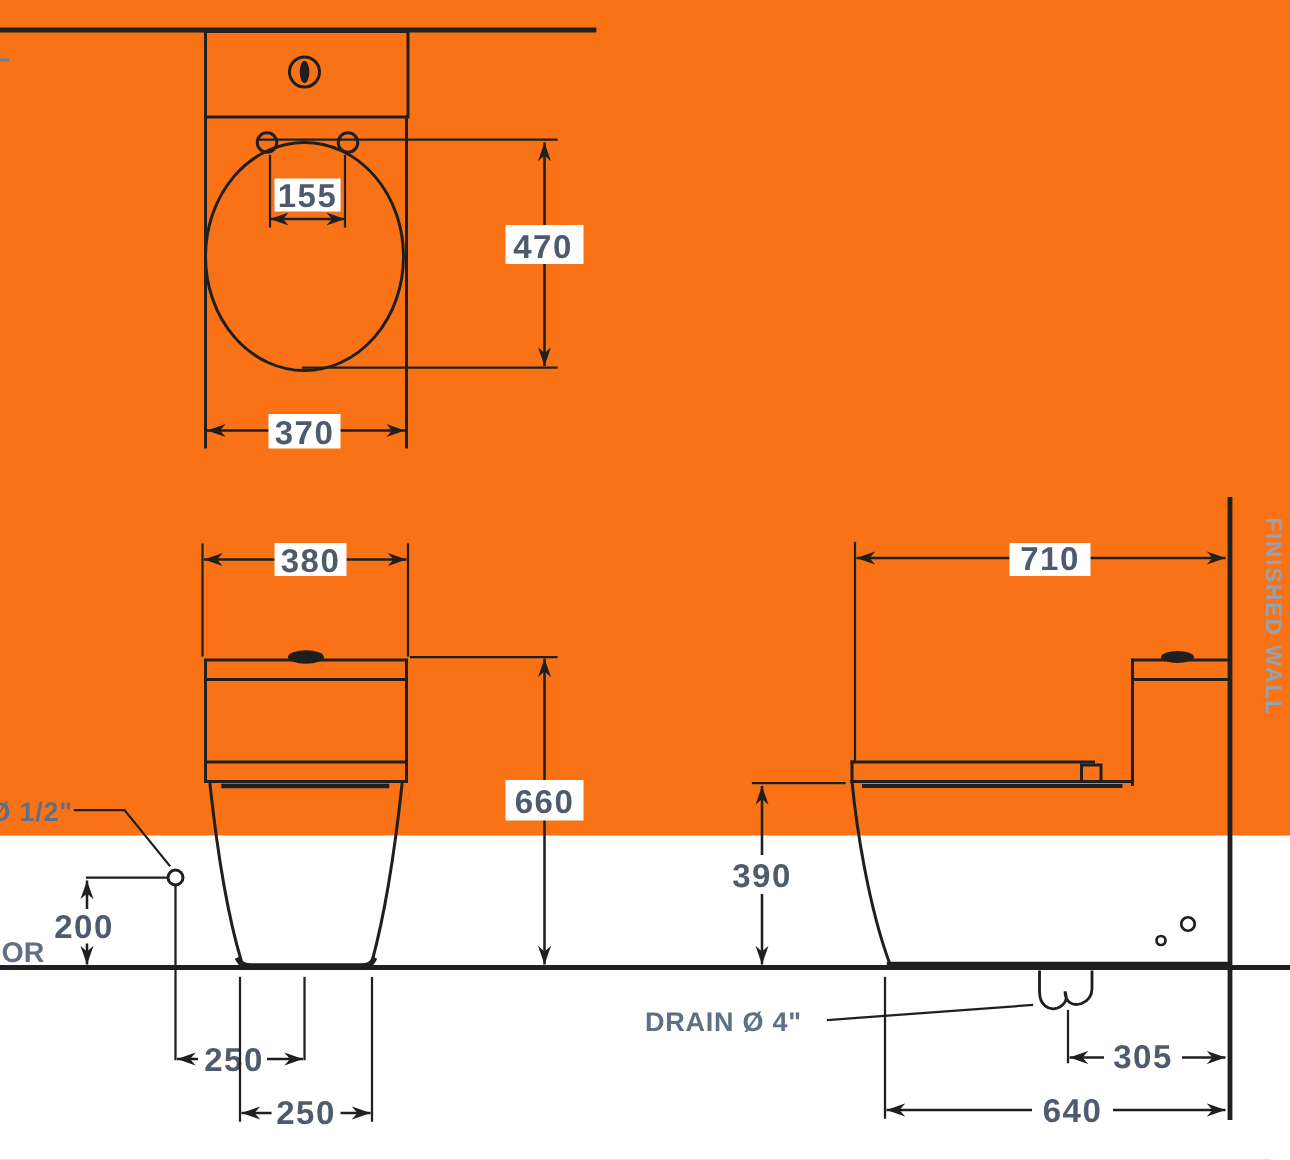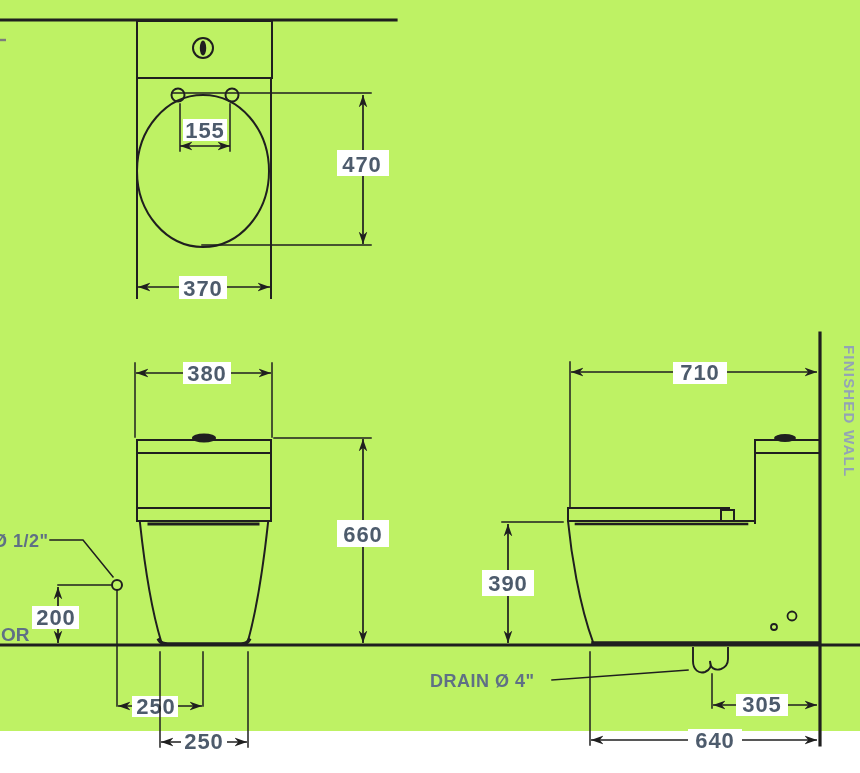--- a/index.html
+++ b/index.html
@@ -1,16 +1,16 @@
 <!DOCTYPE html>
 <html><head>
 <meta charset="utf-8">
 <style>
   html,body{margin:0;padding:0;background:#ffffff;width:860px;height:773px;overflow:hidden;}
-  .stage{position:relative;width:860px;height:731px;background:#bef264;}
+  .stage{position:relative;width:860px;height:557px;background:#f97316;}
   svg{position:absolute;left:0;top:0;}
   .ln{stroke:#1f1f1f;stroke-width:2;fill:none;stroke-linecap:square;}
   .thick{stroke-width:3.2;}
   .thin{stroke-width:1.5;}
   .heavy{stroke-width:3.6;}
   .dimln{stroke:#1f1f1f;stroke-width:1.7;fill:none;}
   .dash{stroke:#7d7d7d;stroke-width:2.4;}
   .fillink{fill:#1f1f1f;stroke:none;}
   .bd{fill:#ffffff;stroke:none;}
   .num{font:bold 22px "Liberation Sans",sans-serif;letter-spacing:1px;text-anchor:middle;}

